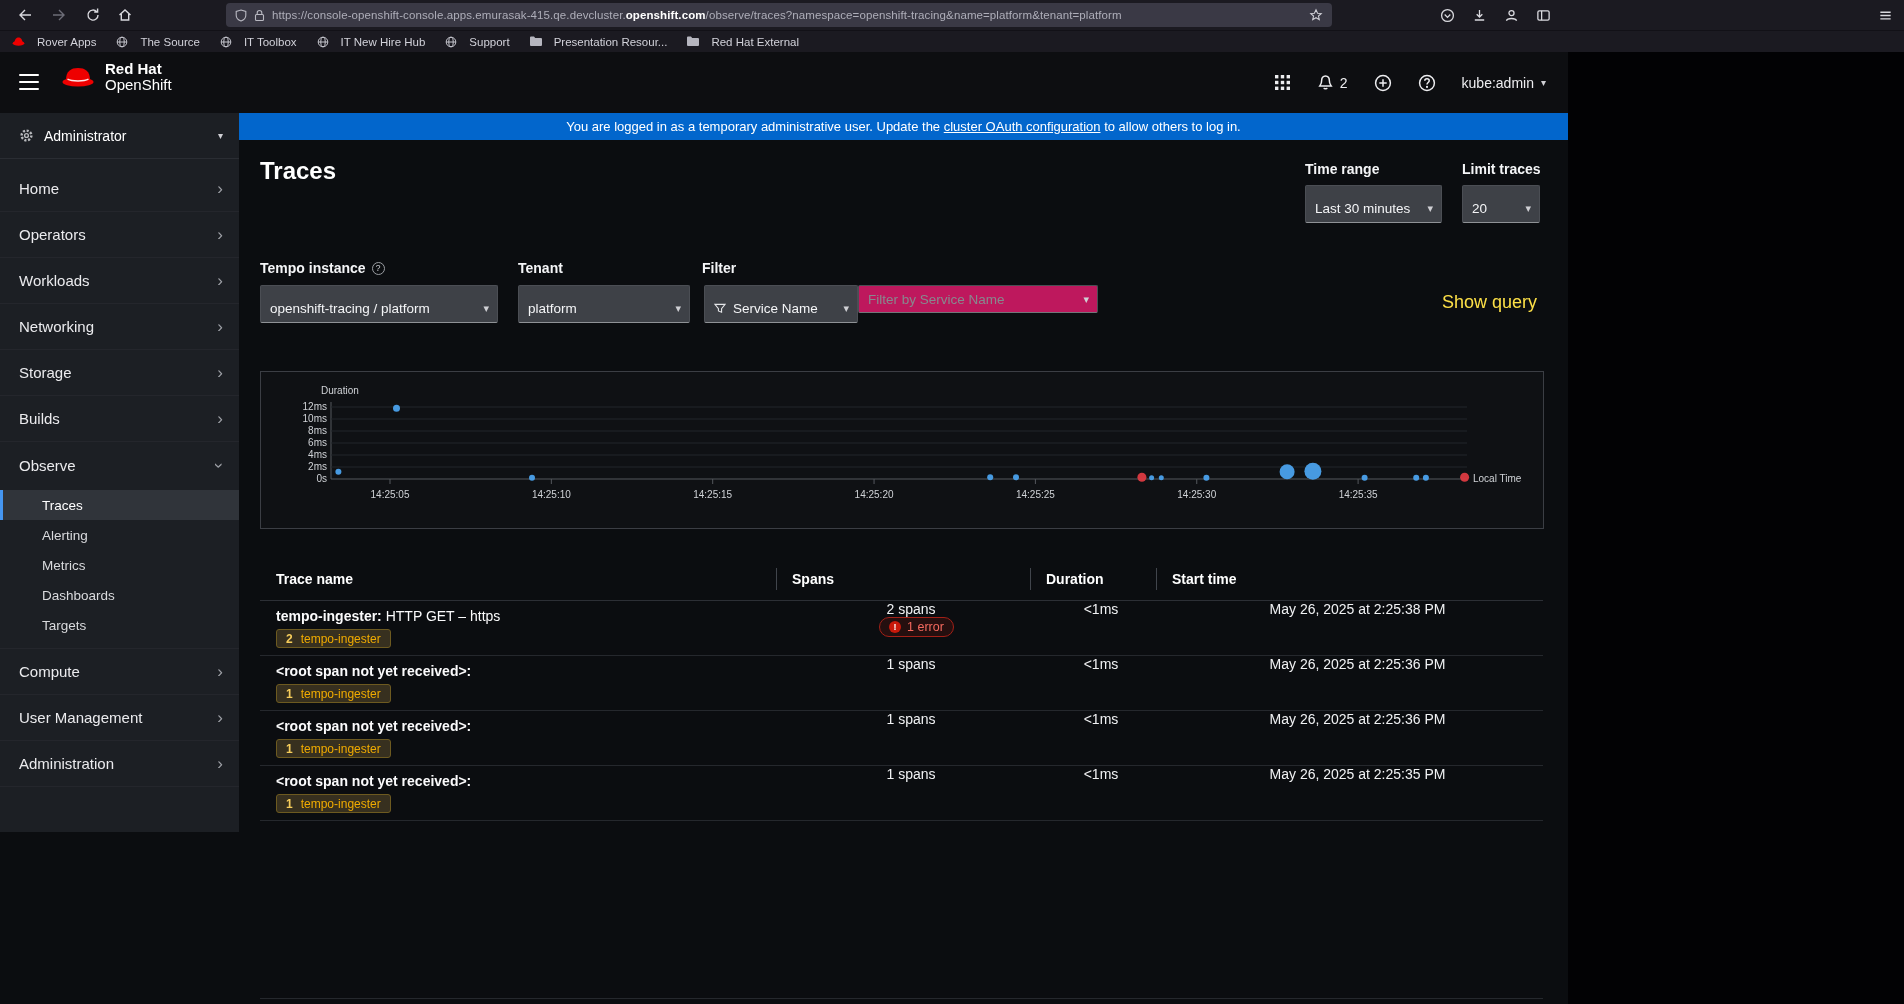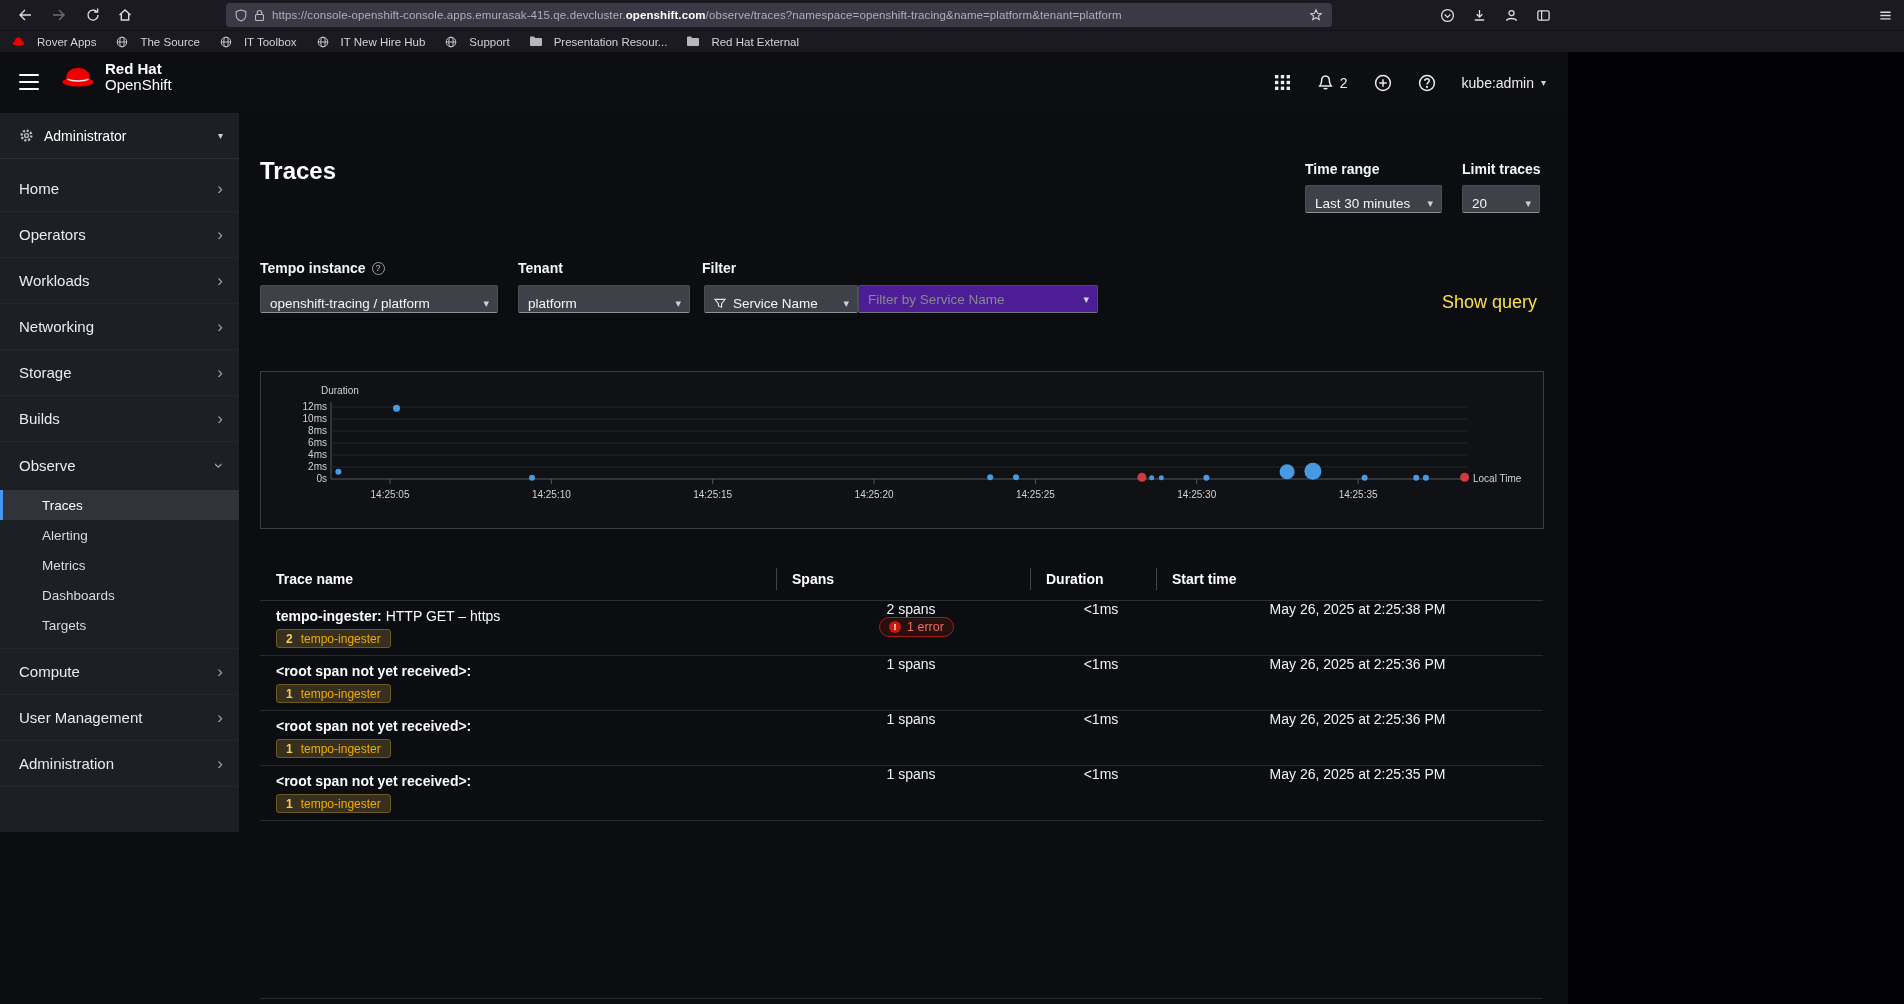--- a/index.html
+++ b/index.html
@@ -52,24 +52,24 @@
   .nav-item.expanded { border-bottom:none; }
   .nav-item.expanded .chev { transform:rotate(90deg); }
   .subnav { padding:2px 0 8px 0; border-bottom:1px solid #24262c; }
   .sub-item { height:30px; display:flex; align-items:center; padding-left:39px; font-size:13.5px; color:#d9dadd; cursor:pointer; border-left:3px solid transparent; }
   .sub-item.selected { background:#30343a; border-left-color:#4596f0; color:#fff; }
 
   
   .main { position:absolute; left:239px; top:88px; width:1329px; height:864px; color:#eef0f2; }
   .page-title { position:absolute; left:21px; top:17px; font-size:24px; font-weight:600; color:#fff; }
   .lbl { position:absolute; font-size:14px; font-weight:700; color:#f4f5f7; display:flex; align-items:center; gap:6px; }
-  .pf-select { position:absolute; height:28px; background:#3e4147; border:1px solid #4b4e54; border-bottom:1.5px solid #8f9296; border-radius:2px; display:flex; align-items:center; padding:8px 24px 0 9px; font-size:13.5px; color:#f4f5f7; cursor:pointer; }
+  .pf-select { position:absolute; height:38px; background:#3e4147; border:1px solid #4b4e54; border-bottom:1.5px solid #8f9296; border-radius:2px; display:flex; align-items:center; padding:8px 24px 0 9px; font-size:13.5px; color:#f4f5f7; cursor:pointer; }
   .pf-select .sel-caret { position:absolute; right:8px; color:#cfd0d4; font-size:11px; }
   .filter-attr svg { margin-right:7px; }
-  .filter-input { position:absolute; height:28px; background:#4c1d95; border:1px solid #4b4e54; border-bottom:1.5px solid #73767a; border-radius:2px; display:flex; align-items:center; padding:0 24px 0 9px; }
+  .filter-input { position:absolute; height:28px; background:#be185d; border:1px solid #4b4e54; border-bottom:1.5px solid #73767a; border-radius:2px; display:flex; align-items:center; padding:0 24px 0 9px; }
   .filter-input input { background:transparent; border:none; outline:none; color:#e7e8ea; font-size:13.5px; width:100%; font-family:inherit; }
   .filter-input input::placeholder { color:#87898e; }
   .filter-input .sel-caret { position:absolute; right:8px; color:#cfd0d4; font-size:11px; }
   .link-btn { position:absolute; color:#fde047; font-size:18px; cursor:pointer; display:flex; align-items:center; gap:5px; }
   .help-dot { width:13px; height:13px; border-radius:50%; border:1px solid #9a9da2; color:#c6c8cc; font-size:9px; font-weight:400; display:inline-flex; align-items:center; justify-content:center; }
 
   .chart-panel { position:absolute; left:21px; top:231px; width:1284px; height:158px; border:1px solid #3b3e44; background:#0f1114; }
   .chart-panel svg text { fill:#d0d3d7; font-size:10px; font-family:"Liberation Sans","DejaVu Sans",sans-serif; }
   .chart-panel .axis { stroke:#54585d; stroke-width:1; }
   .chart-panel .grid { stroke:#23262b; stroke-width:1; }
@@ -270,20 +270,23 @@
             <path d="M6.4 6.4 C6.4 3.9 10.6 3.9 10.6 6.4 C10.6 8.1 8.5 8 8.5 9.8" fill="none"></path>
             <line x1="8.5" y1="12.2" x2="8.5" y2="12.3" stroke-linecap="round" stroke-width="2"></line>
           </svg>
         <span class="user-group">
           <span>kube:admin</span>
           <span class="caret">▾</span>
         </span>
       </div>
     </div>
 
+    <div class="banner">
+      <span>You are logged in as a temporary administrative user. Update the </span><a>cluster OAuth configuration</a><span> to allow others to log in.</span>
+    </div>
 
     <nav class="sidebar">
       <div class="persp">
         <svg width="15" height="15" viewBox="0 0 16 16">
             <circle cx="8" cy="8" r="5.2" fill="none" stroke="#b8babd" stroke-width="2.6" stroke-dasharray="2.3 1.7"></circle>
             <circle cx="8" cy="8" r="2" fill="none" stroke="#b8babd" stroke-width="1.5"></circle>
           </svg>
         <span class="plabel">Administrator</span>
         <span class="caret">▾</span>
       </div>

